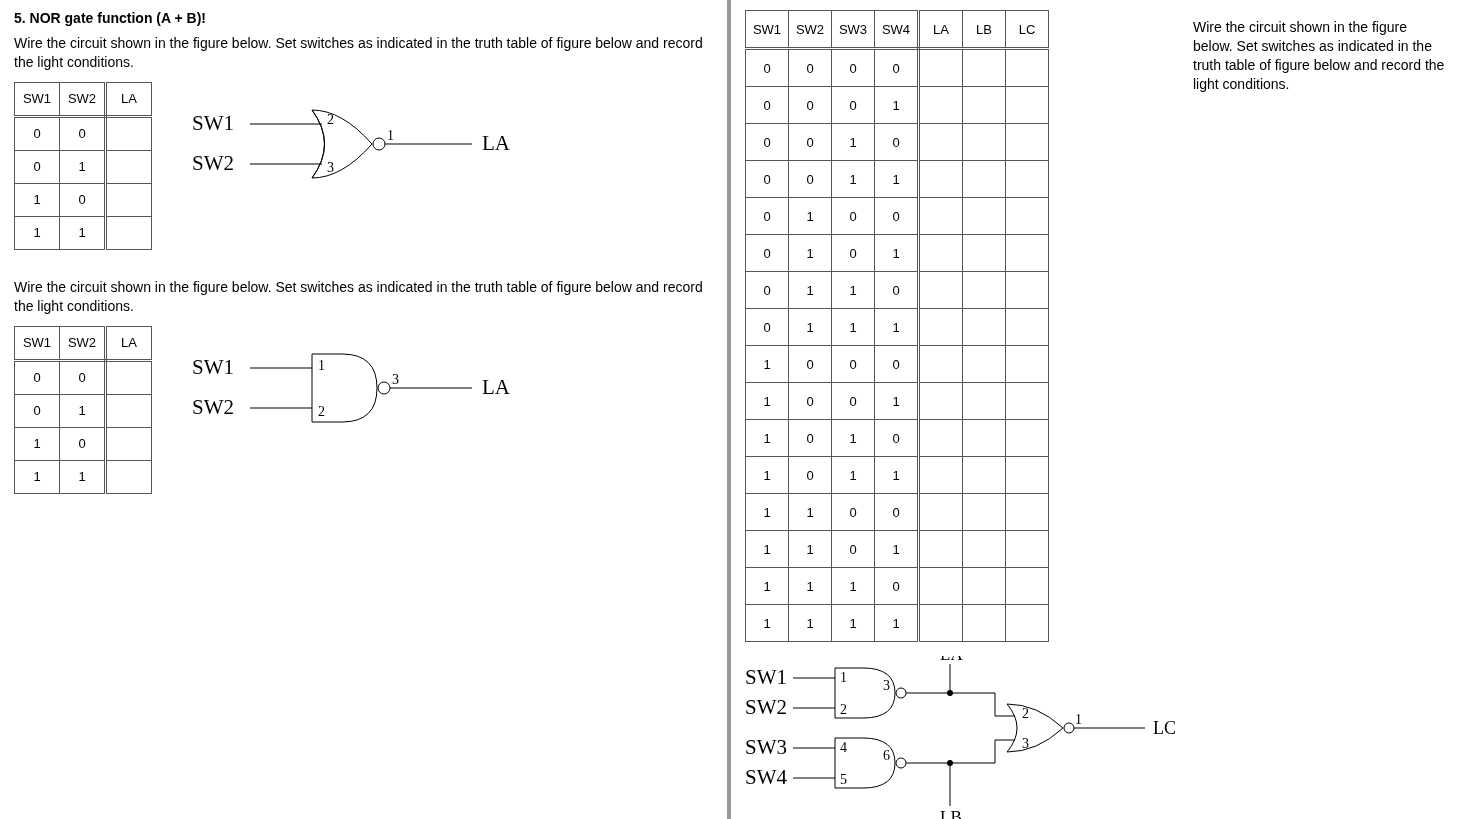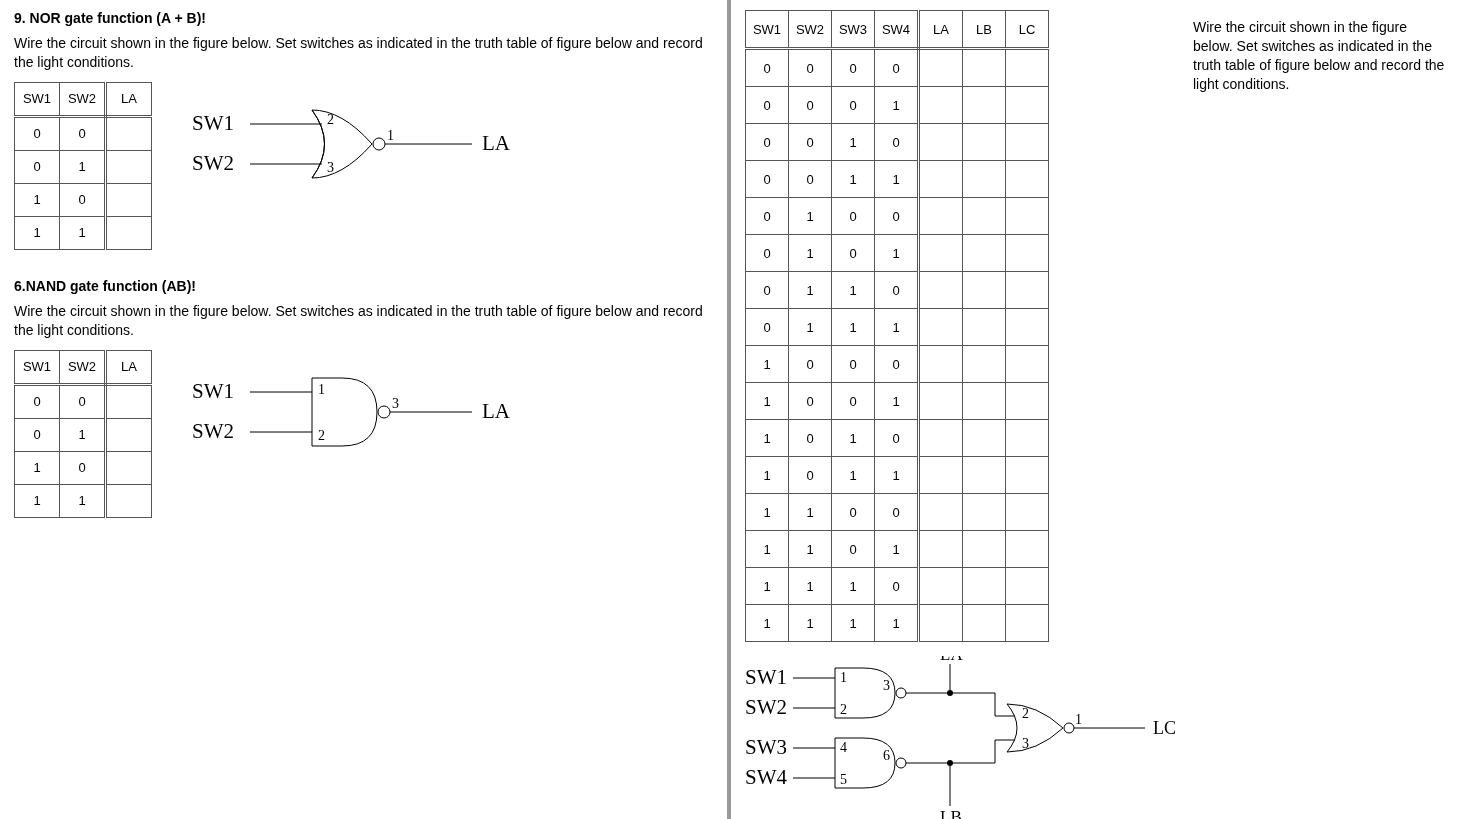--- a/index.html
+++ b/index.html
@@ -27,21 +27,21 @@
   .big-truth th,.big-truth td{width:40px;height:34px;}
 </style>
 </head>
 <body>
 
 <div class="page">
 
   <div class="col left">
 
     <div class="block">
-      <h3>9. NOR gate function (A + B)!</h3>
+      <h3>5. NOR gate function (A + B)!</h3>
       <p>Wire the circuit shown in the figure below. Set switches as indicated in the truth table of figure below and record the light conditions.</p>
       <div class="row">
         <table class="truth">
           <tbody>
               <tr>
             <th>SW1</th>
             <th class="db">SW2</th>
             <th>LA</th>
           </tr>
           <tr>
@@ -81,21 +81,20 @@
             <text x="290" y="48" class="la">LA</text>
             <text x="135" y="22" class="pin">2</text>
             <text x="135" y="70" class="pin">3</text>
             <text x="195" y="38" class="pin">1</text>
           </svg>
         </div>
       </div>
     </div>
 
     <div class="block">
-      <h3>6.NAND gate function (AB)!</h3>
       <p>Wire the circuit shown in the figure below. Set switches as indicated in the truth table of figure below and record the light conditions.</p>
       <div class="row">
         <table class="truth">
           <tbody>
               <tr>
             <th>SW1</th>
             <th class="db">SW2</th>
             <th>LA</th>
           </tr>
           <tr>

